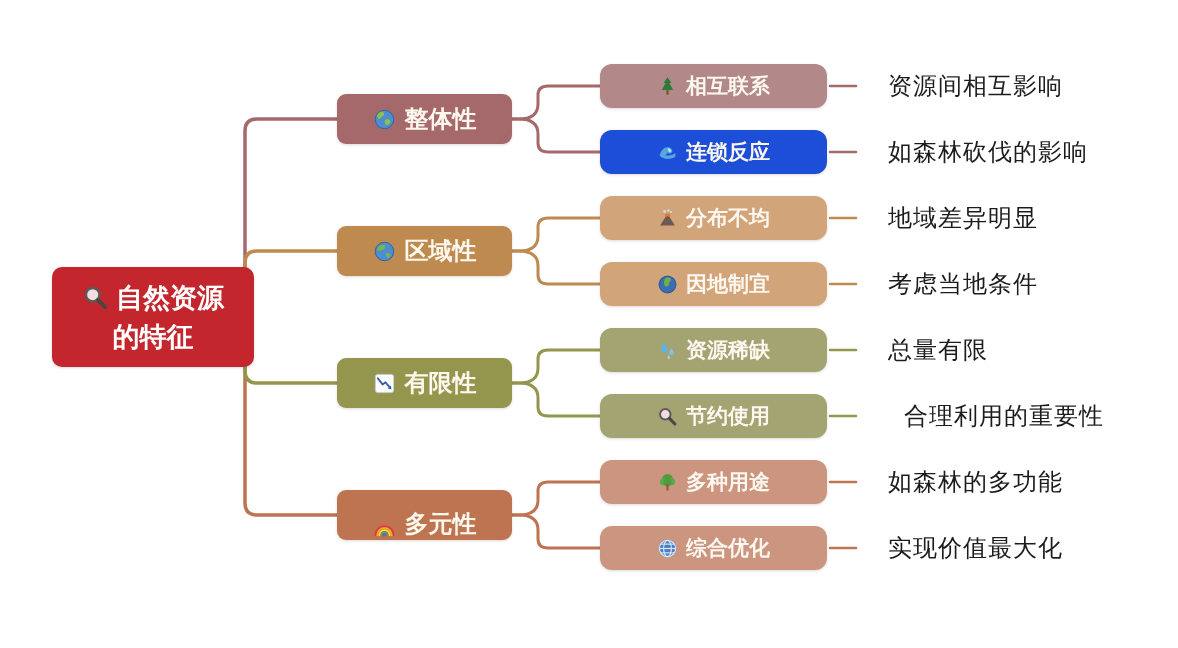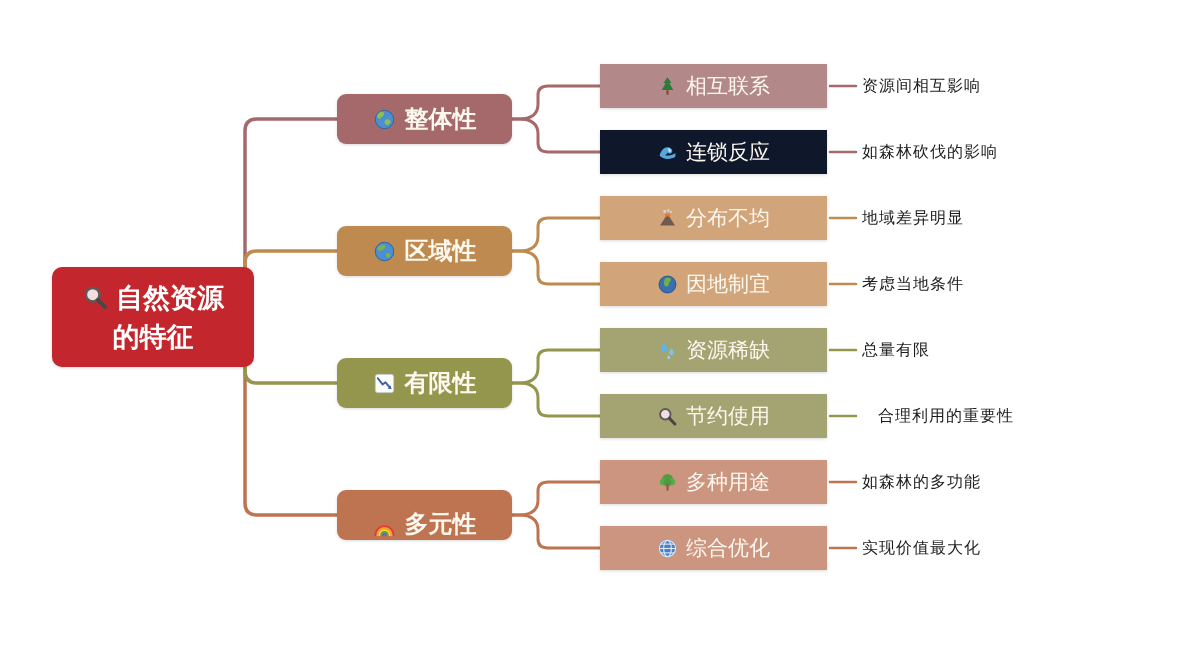--- a/index.html
+++ b/index.html
@@ -15,26 +15,26 @@
   .root{
     left:52px;top:267px;width:202px;height:100px;border-radius:10px;
     flex-direction:column;color:#ffffff;font-weight:700;font-size:27px;line-height:1.45;
   }
   .root .rline{display:flex;align-items:center;gap:7px;white-space:nowrap;}
   .branch{
     left:337px;width:175px;height:50px;gap:9px;
     color:#fdf8ee;font-size:24px;font-weight:600;white-space:nowrap;
   }
   .child{
-    left:600px;width:227px;height:44px;border-radius:0;gap:8px;
-    color:#fcf7ef;font-size:21px;font-weight:400;white-space:nowrap;
+    left:600px;width:227px;height:44px;border-radius:12px;gap:8px;
+    color:#fcf7ef;font-size:21px;font-weight:700;white-space:nowrap;
   }
   .leaf{
-    position:absolute;left:862px;transform:translateY(-50%);
-    font-size:16px;color:#1c1c1c;white-space:nowrap;letter-spacing:1px;
+    position:absolute;left:888px;transform:translateY(-50%);
+    font-size:24px;color:#1c1c1c;white-space:nowrap;letter-spacing:1px;
   }
   .ic{display:inline-flex;align-items:center;justify-content:center;}
   .ic svg{display:block;}
   .ic-root svg{width:27px;height:27px;}
   .ic-branch svg{width:23px;height:23px;}
   .ic-child svg{width:21px;height:21px;}
 </style>
 </head>
 <body>
 
@@ -88,21 +88,21 @@
     <div class="node child" style="top: 64px; background: rgb(178, 136, 137);">
       <span class="ic ic-child">
         <svg viewBox="0 0 24 24">
           <path d="M12 1.5 16.5 8h-2.4l4.4 8H5.5l4.4-8H7.5Z" fill="#2d7a3a"></path>
           <rect x="10.7" y="16" width="2.6" height="5.5" rx="1" fill="#7a5230"></rect>
         </svg>
       </span>
       <span>相互联系</span>
     </div>
     <div class="leaf" style="top: 86px;">资源间相互影响</div>
-    <div class="node child" style="top: 130px; background: #0f172a;">
+    <div class="node child" style="top: 130px; background: #1d4ed8;">
       <span class="ic ic-child">
         <svg viewBox="0 0 24 24">
           <path d="M3 15.5c1.5-6 5-9.5 9-9.5 3.2 0 5.5 2 5.5 4.4 0 1.7-1.3 2.9-2.8 2.9-1.3 0-2.2-.9-2.2-2 0 0-.8 3.2-4.2 3.6 3.4 1.2 8.7.4 12.7-2.4v4.4c-4.5 3.3-14.5 3.6-18-1.4z" fill="#57a7de"></path>
           <path d="M12 7.2c2.2-.3 4 1 4 2.7 0 1-.8 1.7-1.6 1.7-.8 0-1.3-.6-1.3-1.3 0-1-.4-2.4-1.1-3.1z" fill="#bfe3f7"></path>
         </svg>
       </span>
       <span>连锁反应</span>
     </div>
     <div class="leaf" style="top: 152px;">如森林砍伐的影响</div>
     <div class="node branch" style="top: 226px; background: rgb(190, 138, 80);">

